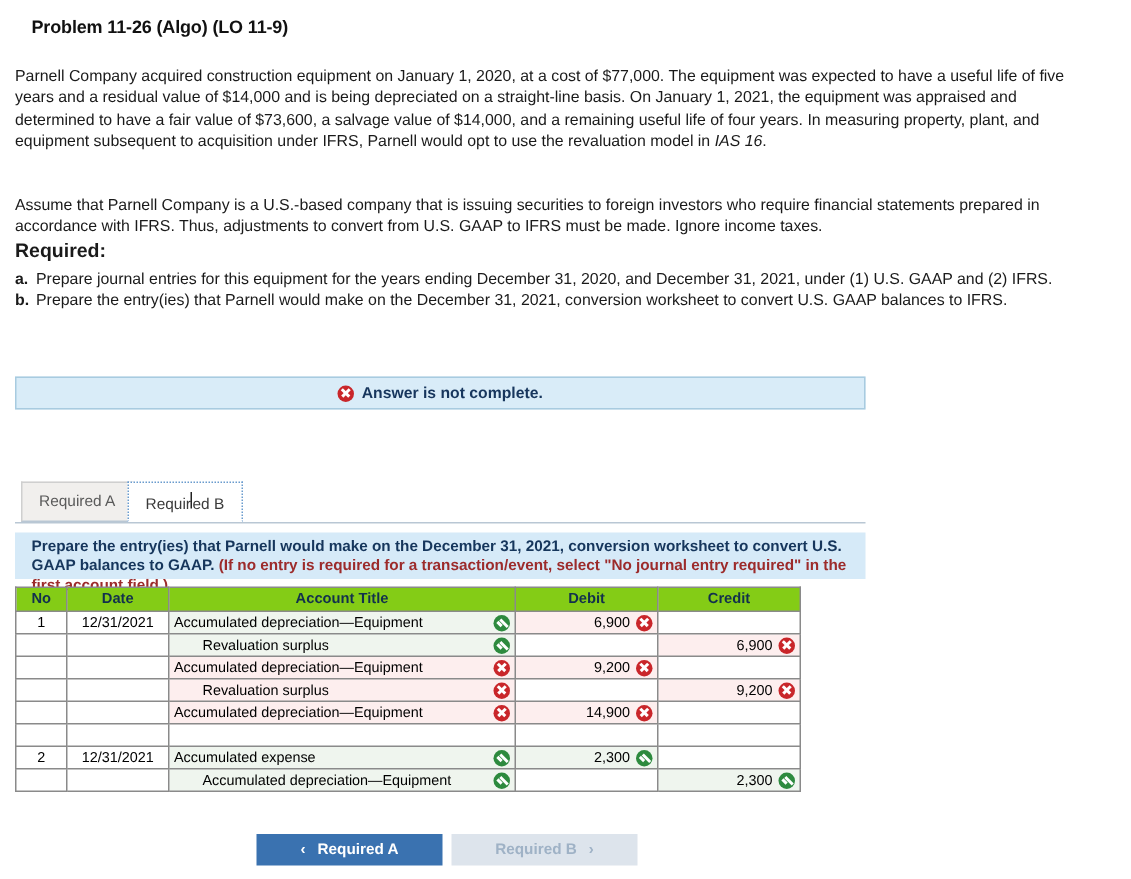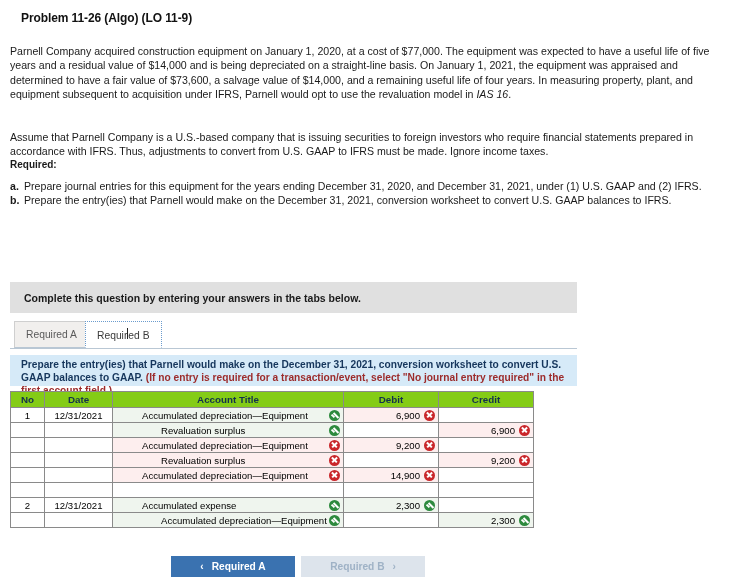--- a/index.html
+++ b/index.html
@@ -43,21 +43,21 @@
     line-height: 14.3px;
     color: #1a1a1a;
     text-align: left;
   }
   #para-scenario { top: 44px; }
   #para-assume { top: 130px; }
   .required-label {
     position: absolute;
     left: 10px;
     top: 159px;
-    font-size: 10px;
+    font-size: 13px;
     font-weight: bold;
     color: #1a1a1a;
   }
   .req-list {
     position: absolute;
     left: 10px;
     top: 179px;
     width: 706px;
     font-size: 10.6px;
     line-height: 14.3px;
@@ -248,21 +248,20 @@
   .col-credit { width: 95px; }
 
   .cell-no, .cell-date { text-align: center; }
   .cell-amt { text-align: left; }
 
   .acct-wrap {
     display: flex;
     align-items: center;
     justify-content: space-between;
     height: 100%;
-    margin-left: 26px;
   }
   .acct-text { white-space: nowrap; overflow: hidden; }
   .acct-text.indent { padding-left: 19px; }
 
   .amt-wrap {
     display: flex;
     align-items: center;
     justify-content: flex-end;
     height: 100%;
     gap: 4px;
@@ -321,24 +320,25 @@
     <div class="req-item">
       <span class="req-marker">a.</span>
       <span class="req-text">Prepare journal entries for this equipment for the years ending December 31, 2020, and December 31, 2021, under (1) U.S. GAAP and (2) IFRS.</span>
     </div>
     <div class="req-item">
       <span class="req-marker">b.</span>
       <span class="req-text">Prepare the entry(ies) that Parnell would make on the December 31, 2021, conversion worksheet to convert U.S. GAAP balances to IFRS.</span>
     </div>
   </div>
 
-
-  <div class="gray-strip">
-    <span>Complete this question by entering your answers in the tabs below.</span>
+  <div class="alert-bar">
+    <span class="icon-circle bad x-circle"></span>
+    <span>Answer is not complete.</span>
   </div>
+
 
   <div class="tabstrip">
     <div class="tab inactive">
       <span>Required A</span>
     </div>
     <div class="tab active">
       <span>Requir<span class="caret"></span>ed B</span>
     </div>
   </div>
 

